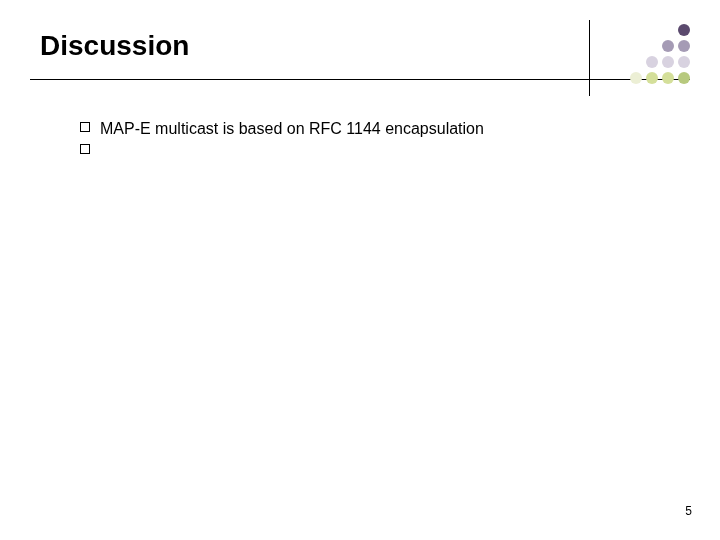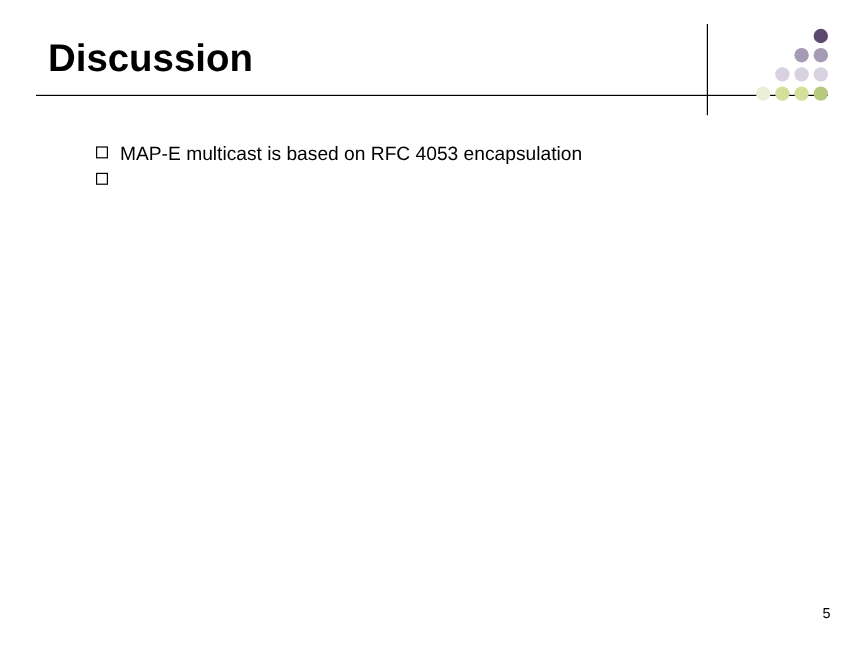--- a/index.html
+++ b/index.html
@@ -1,20 +1,20 @@
 <!DOCTYPE html>
 <html><head>
 <meta charset="utf-8">
 <style>
   * { margin: 0; padding: 0; box-sizing: border-box; }
   html, body { width: 720px; height: 540px; background: #fff; font-family: Arial, Helvetica, sans-serif; overflow: hidden; }
   .slide { position: relative; width: 720px; height: 540px; }
 
   .title-row { position: absolute; top: 20px; left: 30px; right: 30px; height: 60px; }
-  .title-text { font-size: 32px; font-weight: bold; color: #000; padding-left: 10px; padding-top: 10px; }
+  .title-text { font-size: 28px; font-weight: bold; color: #000; padding-left: 10px; padding-top: 10px; }
   .underline { position: absolute; left: 0; right: 0; bottom: 0; height: 1px; background: #000; }
 
   .decor { position: absolute; top: 24px; right: 30px; display: grid; grid-template-columns: repeat(4, 12px); grid-template-rows: repeat(4, 12px); gap: 4px; }
   .dot { width: 12px; height: 12px; border-radius: 50%; }
   .d-dark  { background: #5b4a6e; }
   .d-mid   { background: #a59bb5; }
   .d-light { background: #d8d2e0; }
   .d-green { background: #b7c97e; }
   .d-ygrn  { background: #d4df9a; }
   .d-pale  { background: #ecefd5; }
@@ -60,21 +60,21 @@
 
     <div class="dot d-pale"></div>
     <div class="dot d-ygrn"></div>
     <div class="dot d-ygrn"></div>
     <div class="dot d-green"></div>
   </div>
 
   <div class="content">
     <div class="bullet with-space">
       <div class="sq"></div>
-      <div class="bullet-text">MAP-E multicast is based on RFC 4053 encapsulation</div>
+      <div class="bullet-text">MAP-E multicast is based on RFC 1144 encapsulation</div>
     </div>
     <div class="bullet">
       <div class="sq"></div>
       <div class="bullet-text"></div>
     </div>
   </div>
 
   <div class="page-num">5</div>
 
 </div>

